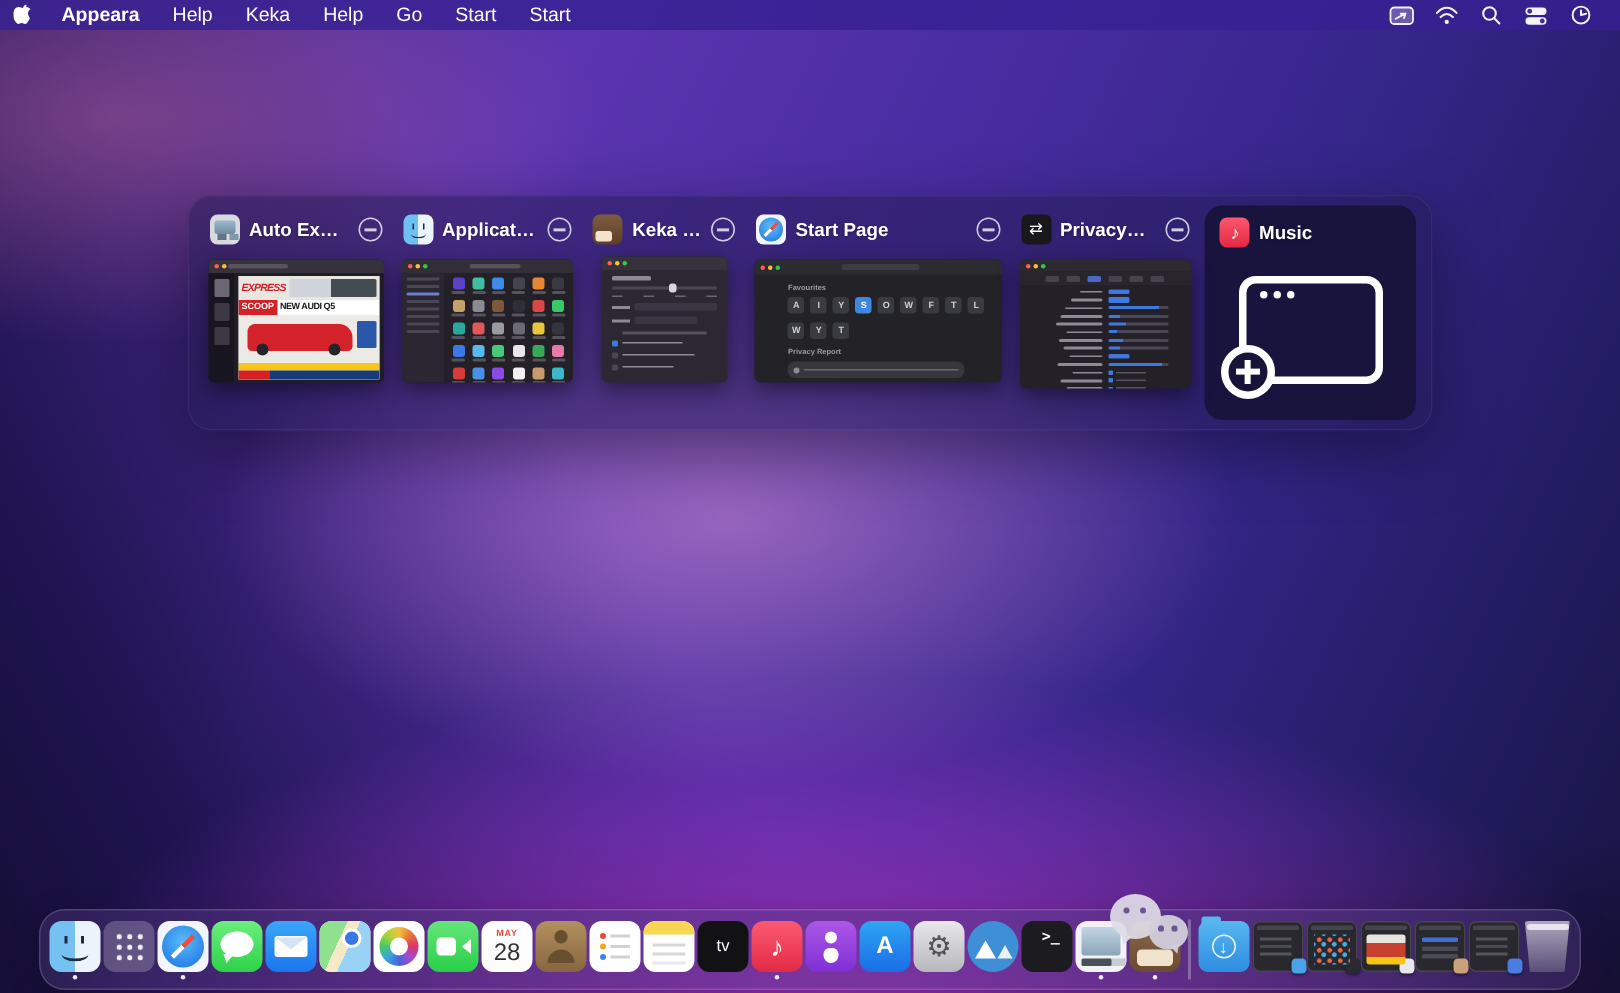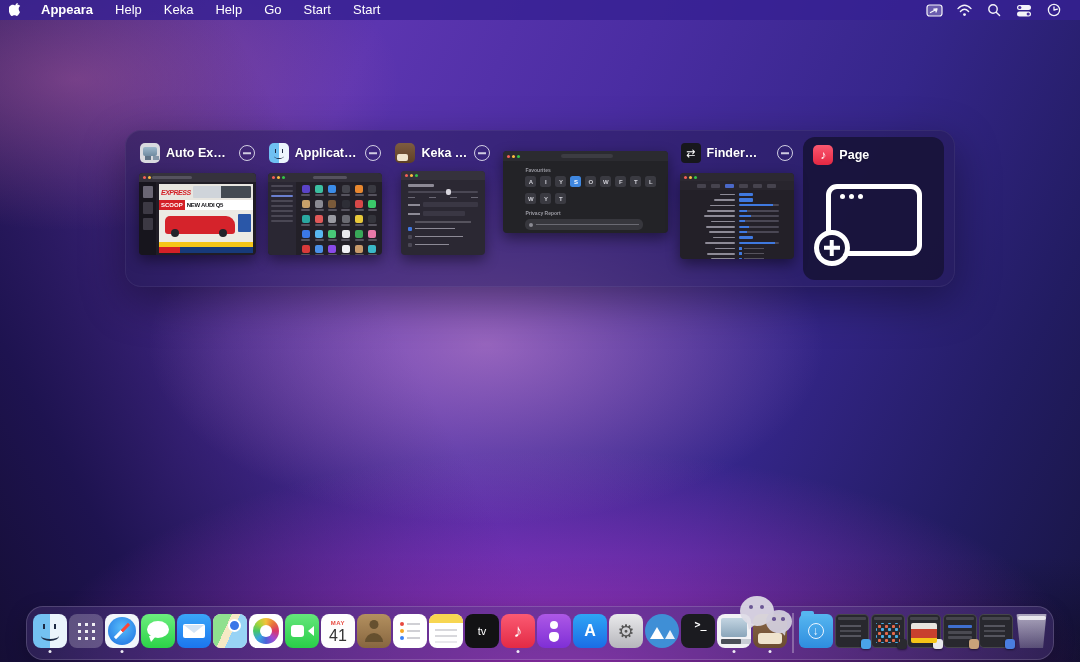--- a/index.html
+++ b/index.html
@@ -533,20 +533,25 @@
           </div>
         <div class="k-check">
             <i class="cb"></i>
             <i class="cl w3"></i>
           </div>
       </div>
     </div>
   </div>
 
   <div class="tile">
+    <div class="tile-head">
+      <span class="ai ai-safari"></span>
+      <span class="tile-title">Start Page</span>
+      <span class="minus"></span>
+    </div>
     <div class="th th-safari">
       <div class="s-titlebar">
           <i class="tdots"></i>
           <i class="s-pill"></i>
         </div>
       <div class="s-body">
         <div class="s-label">Favourites</div>
         <div class="fav-row">
             <span class="ftile">A</span>
             <span class="ftile">I</span>
@@ -570,21 +575,21 @@
           </div>
       </div>
     </div>
   </div>
 
   <div class="tile">
     <div class="tile-head">
       <span class="ai ai-appearance">
           <span class="g">⇄</span>
         </span>
-      <span class="tile-title">Finder…</span>
+      <span class="tile-title">Privacy…</span>
       <span class="minus"></span>
     </div>
     <div class="th th-appear">
       <div class="p-titlebar">
           <i class="tdots"></i>
         </div>
       <div class="p-toolbar">
           <i class="p-tab"></i>
           <i class="p-tab"></i>
           <i class="p-tab active"></i>
@@ -702,21 +707,21 @@
           </div>
         </div>
     </div>
   </div>
 
   <div class="tile selected">
     <div class="tile-head">
       <span class="ai ai-music">
           <span class="g">♪</span>
         </span>
-      <span class="tile-title">Page</span>
+      <span class="tile-title">Music</span>
     </div>
     <div class="newwin">
       <div class="nw-frame">
         <i class="nw-dots"></i>
         <i class="nw-plus"></i>
       </div>
     </div>
   </div>
 
 </div>
@@ -752,21 +757,21 @@
       </div>
       <div class="dock-item">
         <div class="di di-photos"></div>
       </div>
       <div class="dock-item">
         <div class="di di-facetime"></div>
       </div>
       <div class="dock-item">
         <div class="di di-calendar">
           <span class="cal-m">MAY</span>
-          <span class="cal-d">41</span>
+          <span class="cal-d">28</span>
         </div>
       </div>
       <div class="dock-item">
         <div class="di di-contacts"></div>
       </div>
       <div class="dock-item">
         <div class="di di-reminders"></div>
       </div>
       <div class="dock-item">
         <div class="di di-notes"></div>

